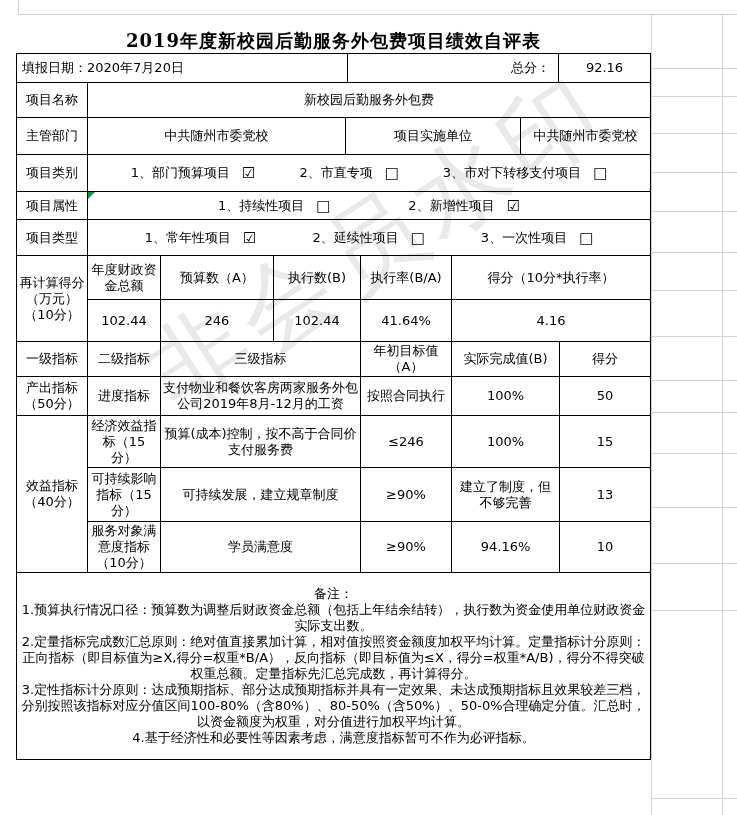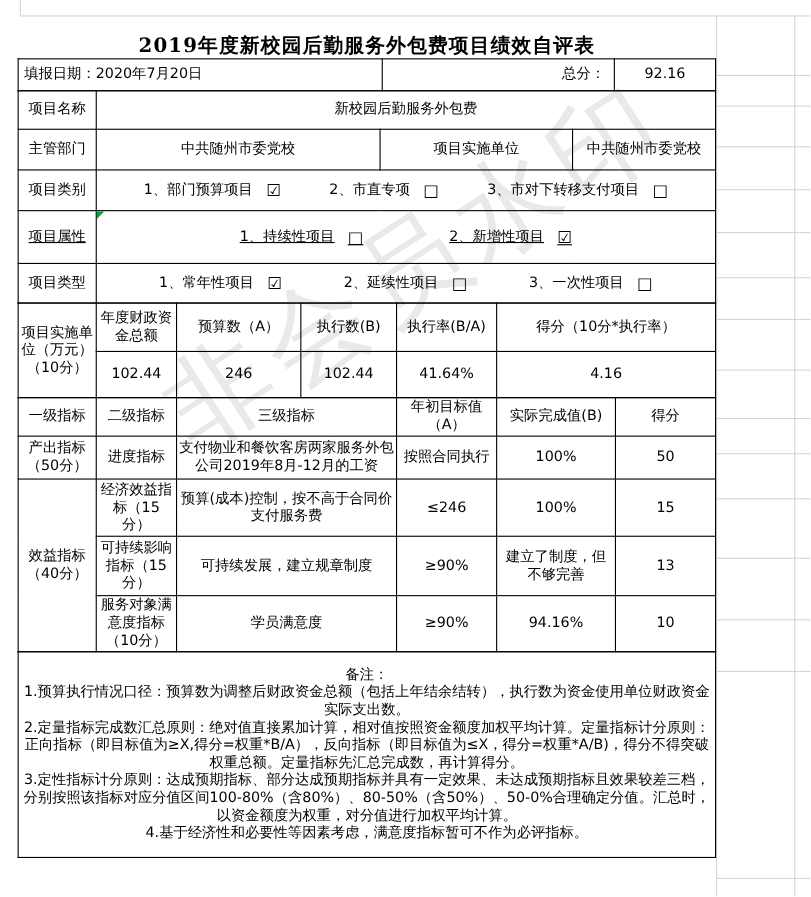--- a/index.html
+++ b/index.html
@@ -123,21 +123,21 @@
                   <span>2、市直专项</span>
                   <span class="box">□</span>
                 </span>
             <span class="opt">
                   <span>3、市对下转移支付项目</span>
                   <span class="box">□</span>
                 </span>
           </div>
         </td>
       </tr>
-      <tr style="height:48px;text-decoration:underline;">
+      <tr style="height:28px;">
         <td>项目属性</td>
         <td colspan="3" class="relcell">
           <div class="err-tri"></div>
           <div class="optrow g80">
             <span class="opt">
                   <span>1、持续性项目</span>
                   <span class="box">□</span>
                 </span>
             <span class="opt">
                   <span>2、新增性项目</span>
@@ -172,21 +172,21 @@
       <colgroup>
           <col style="width:71px">
           <col style="width:73px">
           <col style="width:113px">
           <col style="width:87px">
           <col style="width:91px">
           <col style="width:199px">
         </colgroup>
       <tbody>
           <tr style="height:44px;">
-        <td rowspan="2">项目实施单位（万元）（10分）</td>
+        <td rowspan="2">再计算得分（万元）（10分）</td>
         <td>年度财政资金总额</td>
         <td>预算数（A）</td>
         <td>执行数(B)</td>
         <td>执行率(B/A)</td>
         <td>得分（10分*执行率）</td>
       </tr>
       <tr style="height:42px;">
         <td>102.44</td>
         <td>246</td>
         <td>102.44</td>

